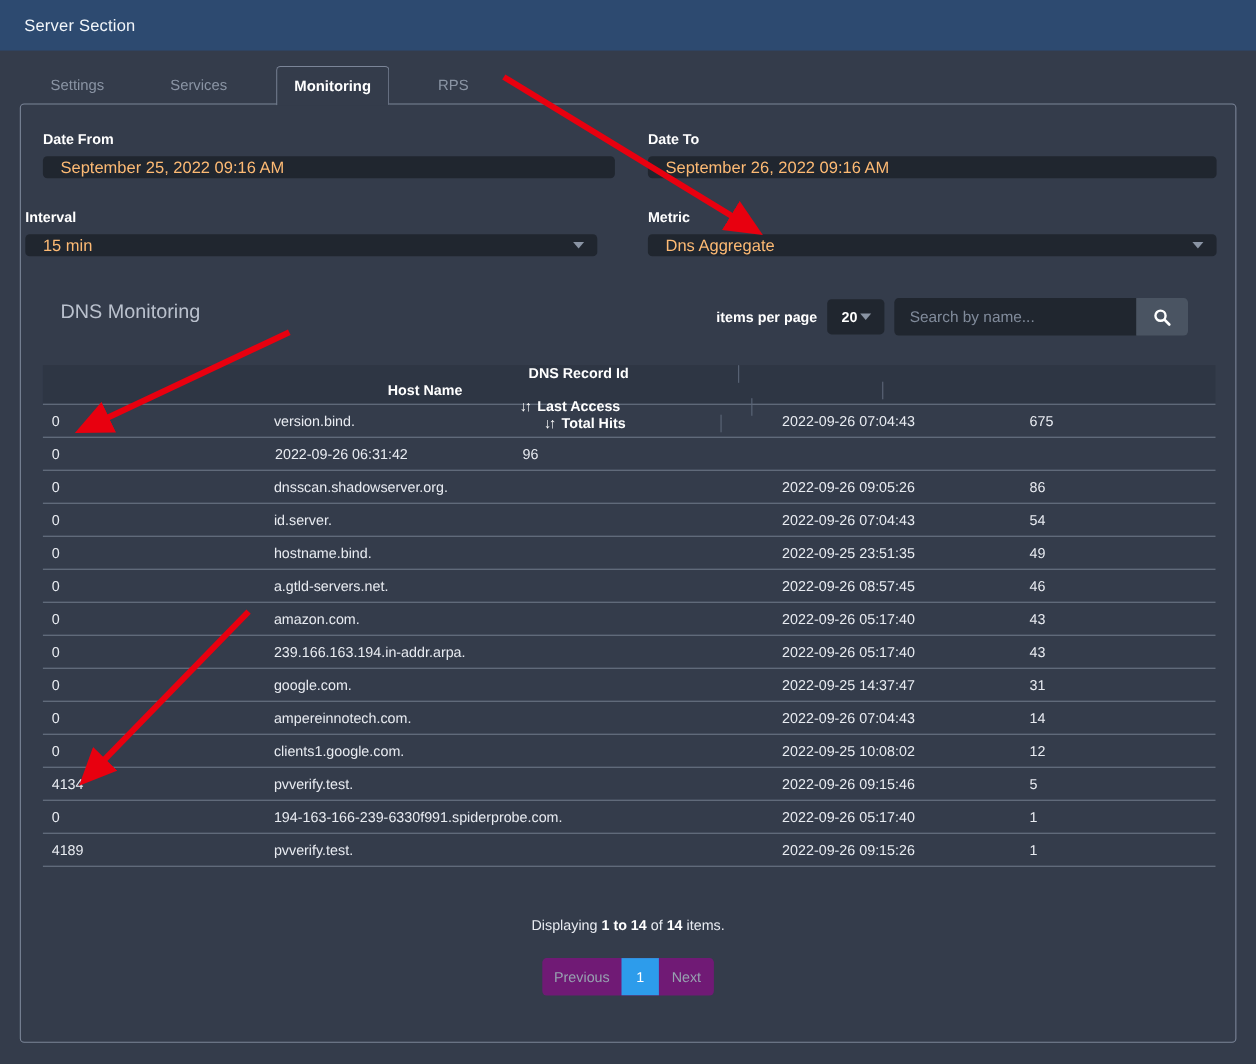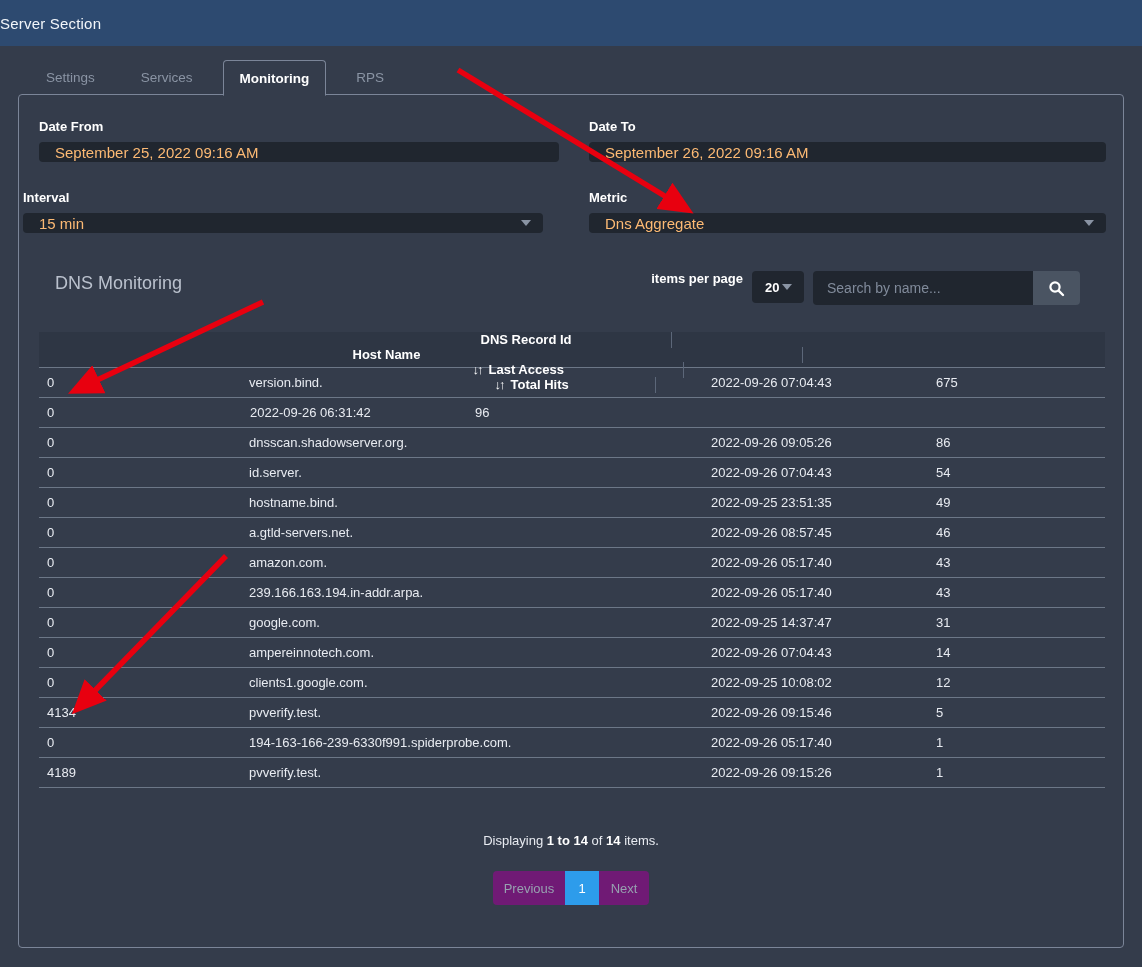--- a/index.html
+++ b/index.html
@@ -8,28 +8,28 @@
     position:relative;
     background:#343c4b;
     font-family:"Liberation Sans", sans-serif;
     overflow:hidden;
     color:#e8ebf1;
   }
 
   
   .titlebar {
     position:absolute; top:0; left:0; width:1142px; height:46px;
-    background:#2d4a70; display:flex; align-items:center; 
+    background:#2d4a70; display:flex; align-items:center; padding-left:22px;
   }
   .titlebar .title { color:#f2f6fa; font-size:15px; font-weight:500; letter-spacing:.2px; }
 
   
   .tabs {
     position:absolute; top:60px; left:30px; height:35px;
-    display:flex; align-items:stretch; z-index:3;
+    display:flex; align-items:stretch; z-index:3;gap:14px;
   }
   .tab {
     padding:0 16px; margin-right:14px; display:flex; align-items:center;
     color:#8a94a4; font-size:13.5px; cursor:pointer;
   }
   .tab.active {
     background:#343c4b;
     border:1px solid #7b8598; border-bottom:1px solid #343c4b;
     border-radius:4px 4px 0 0;
     color:#ffffff; font-weight:bold;
@@ -62,21 +62,21 @@
   .f-interval { left:4px;  top:95px;  width:520px; }
   .f-metric   { left:570px; top:95px;  width:517px; }
 
   
   .section-title {
     position:absolute; left:36px; top:178px;
     font-size:18px; color:#bac1cd; font-weight:400;
   }
   .controls {
     position:absolute; right:43px; top:176px; height:34px;
-    display:flex; align-items:flex-start;
+    display:flex; align-items:center;
   }
   .ipp-label { color:#ffffff; font-size:13px; font-weight:bold; margin-right:9px; }
   .ipp-select {
     width:52px; height:32px; background:#20262f; border-radius:4px;
     color:#ffffff; font-size:13px; font-weight:bold;
     display:flex; align-items:center; padding-left:13px; position:relative; margin-right:9px;
     cursor:pointer;
   }
   .searchbox { display:flex; height:34px; }
   .search-input {

